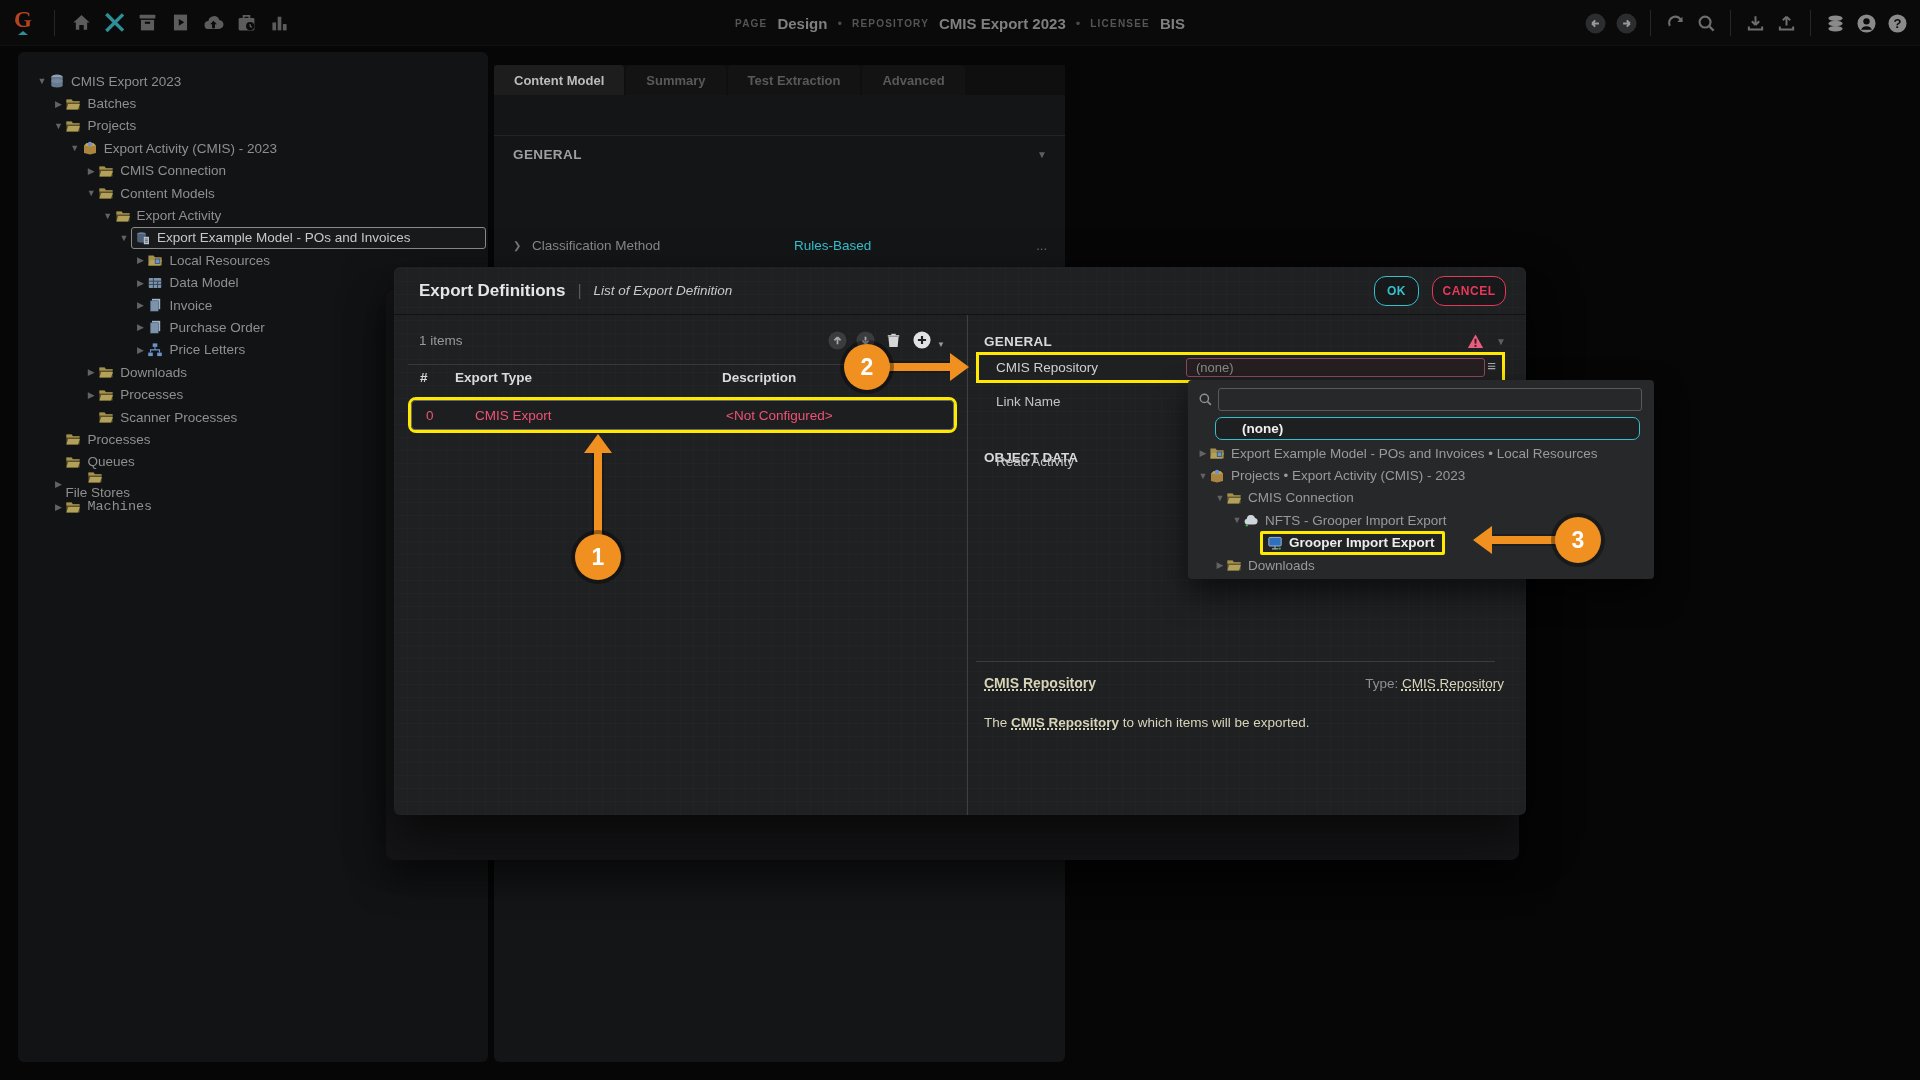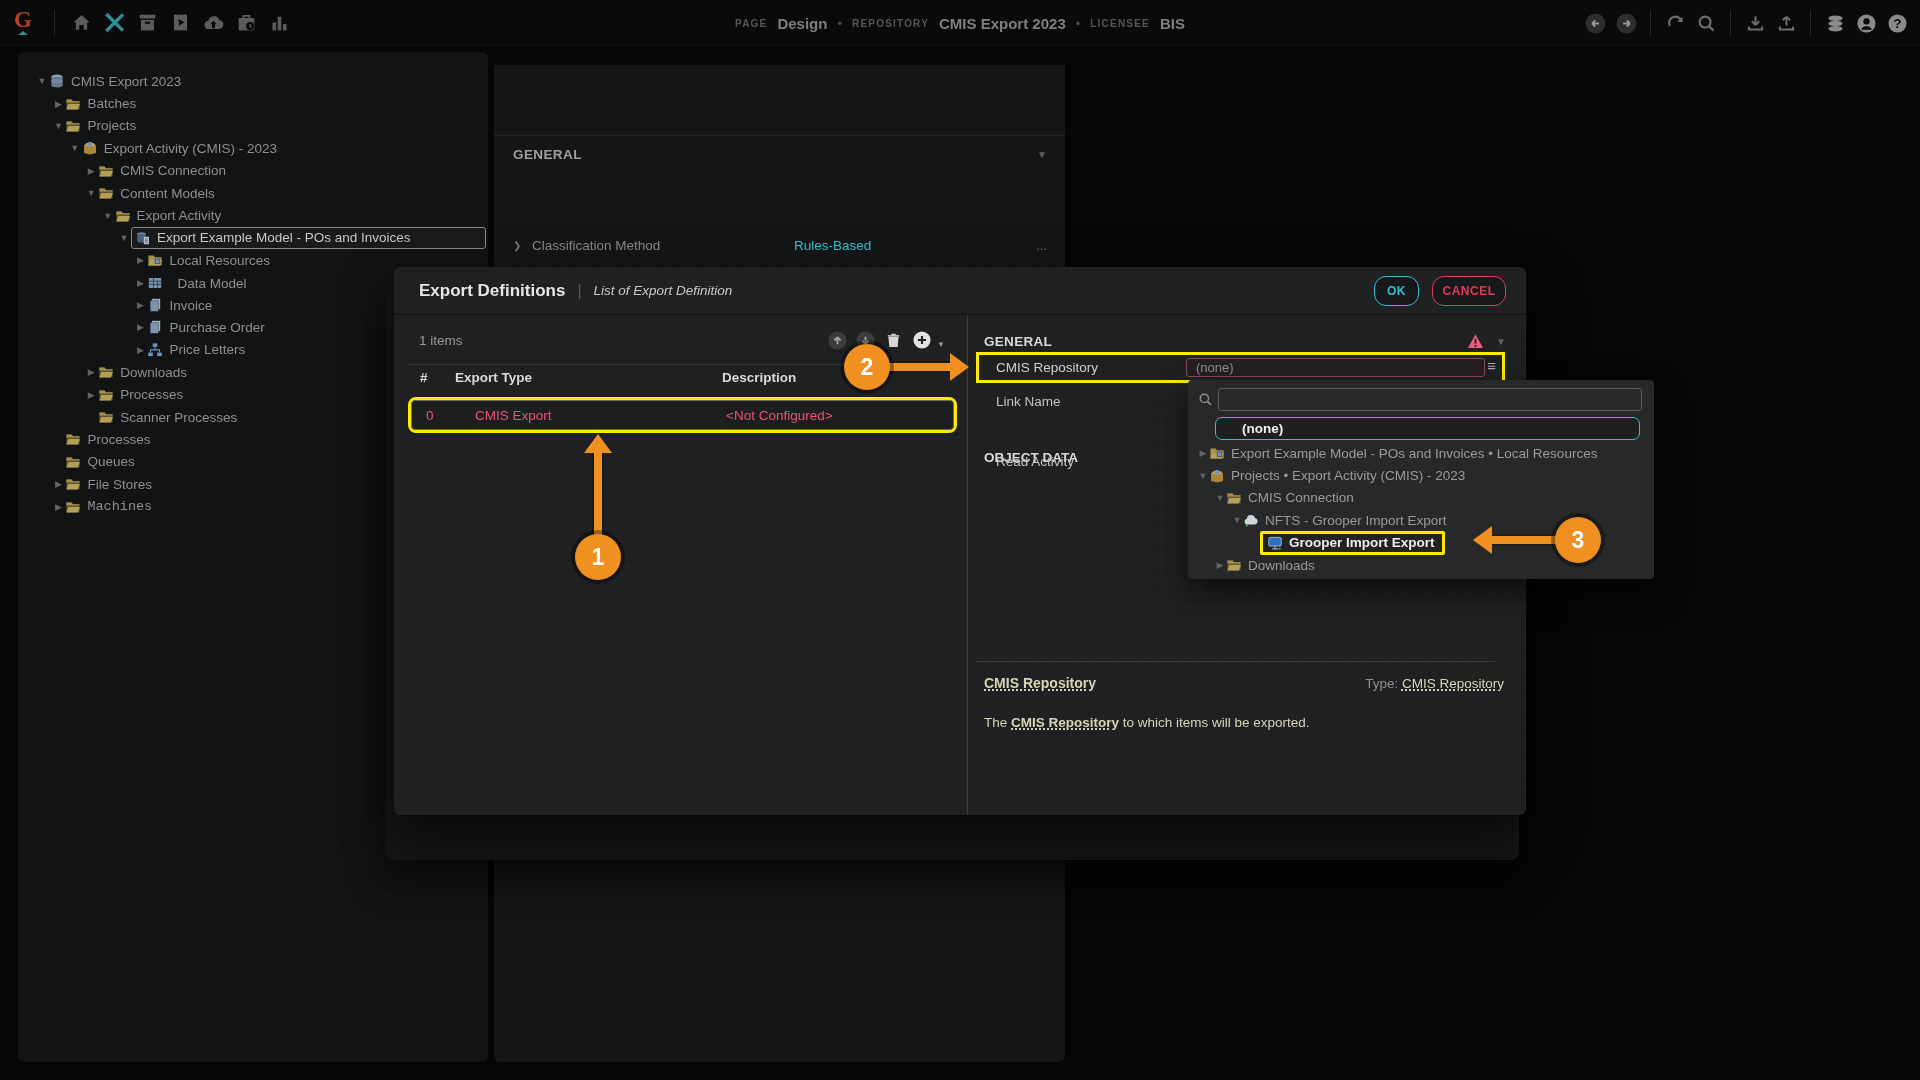--- a/index.html
+++ b/index.html
@@ -378,21 +378,21 @@
               <path d="M1.4 3.4h5.2l1.3 1.8h6.7v8.2H1.4z" fill="#a5914c"></path>
               <path d="M1.4 13.4l1.8-5.4h11.7l-2 5.4z" fill="#b3a059"></path>
               <rect x="8.2" y="7" width="4.6" height="4.6" fill="#6b93c9" stroke="#2d4468" stroke-width=".7"></rect>
             </svg>
           </span>
           <span class="lbl">Local Resources</span>
         </span>
       </div>
       <div class="tree-row" style="padding-left: 115.4px;">
         <span class="exp">▶</span>
-        <span style="display: flex; align-items: flex-end; gap: 8px;">
+        <span style="display: flex; align-items: center;">
           <span class="t-ico">
             <svg width="16" height="16" viewBox="0 0 16 16" fill="currentColor">
               <rect x="1.8" y="3" width="12.4" height="10" rx=".8" fill="#7d93ab"></rect>
               <path d="M1.8 6.2h12.4M1.8 9.4h12.4M6.4 3v10M10.6 6.2v6.8" stroke="#35465a" stroke-width="1"></path>
             </svg>
           </span>
           <span class="lbl">Data Model</span>
         </span>
       </div>
       <div class="tree-row" style="padding-left: 115.4px;">
@@ -493,21 +493,21 @@
               <path d="M1.4 3.4h5.2l1.3 1.8h6.7v8.2H1.4z" fill="#93804195"></path>
               <path d="M1.4 3.4h5.2l1.3 1.8h6.7v1.4H1.4z" fill="#a5914c"></path>
               <path d="M1.4 13.4l1.8-5.4h11.7l-2 5.4z" fill="#b3a059"></path>
             </svg>
           </span>
           <span class="lbl">Queues</span>
         </span>
       </div>
       <div class="tree-row" style="padding-left: 33.4px;">
         <span class="exp">▶</span>
-        <span style="display: flex; align-items: center;">
+        <span style="display: flex; align-items: center; flex-direction: column;">
           <span class="t-ico">
             <svg width="16" height="16" viewBox="0 0 16 16" fill="currentColor">
               <path d="M1.4 3.4h5.2l1.3 1.8h6.7v8.2H1.4z" fill="#93804195"></path>
               <path d="M1.4 3.4h5.2l1.3 1.8h6.7v1.4H1.4z" fill="#a5914c"></path>
               <path d="M1.4 13.4l1.8-5.4h11.7l-2 5.4z" fill="#b3a059"></path>
             </svg>
           </span>
           <span class="lbl">File Stores</span>
         </span>
       </div>
@@ -520,20 +520,26 @@
               <path d="M1.4 3.4h5.2l1.3 1.8h6.7v1.4H1.4z" fill="#a5914c"></path>
               <path d="M1.4 13.4l1.8-5.4h11.7l-2 5.4z" fill="#b3a059"></path>
             </svg>
           </span>
           <span class="lbl">Machines</span>
         </span>
       </div>
     </div>
 
   <div class="main-panel">
+    <div class="tabbar" id="tabBar">
+        <span class="tab active">Content Model</span>
+        <span class="tab">Summary</span>
+        <span class="tab">Test Extraction</span>
+        <span class="tab">Advanced</span>
+      </div>
     <div class="hdiv" style="top:70px"></div>
     <div class="sec-row" style="top:76px">
       <span class="sec-title">GENERAL</span>
       <span class="sec-caret">▼</span>
     </div>
     <div class="prop-rows" id="propRows">
         <div class="prop-row">
           <span class="prop-exp">❯</span>
           <span class="prop-label">Classification Method</span>
           <span class="prop-val accent">Rules-Based</span>

